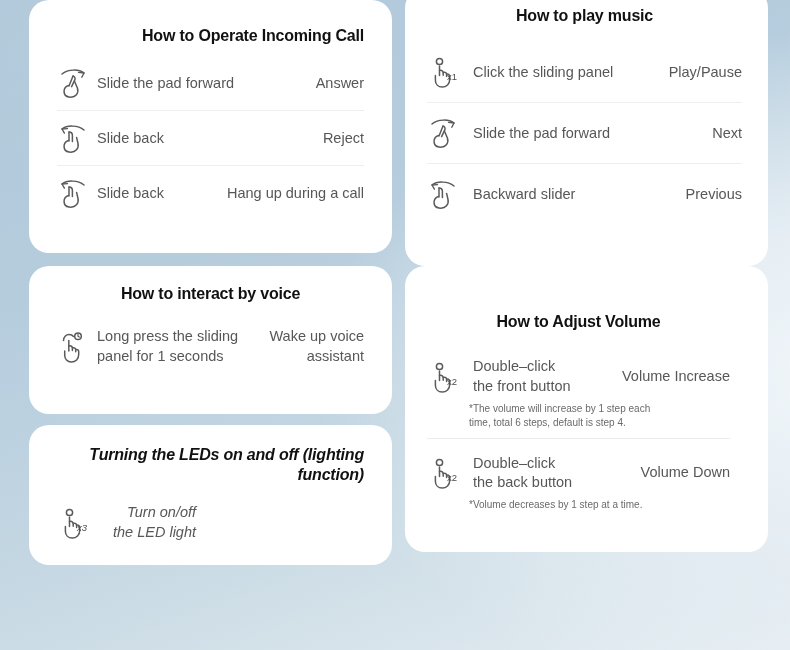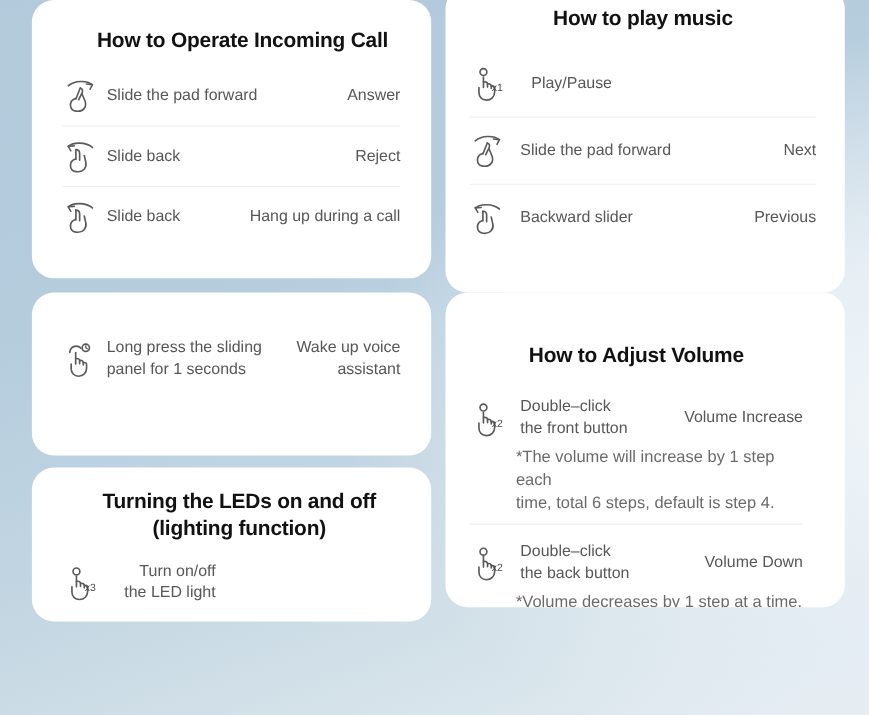--- a/index.html
+++ b/index.html
@@ -27,33 +27,33 @@
   .card{
     background:#fff;
     border-radius:20px;
     box-sizing:border-box;
     position:relative;
     overflow:hidden;
   }
   .c-call{grid-column:1;grid-row:1;padding:26px 28px 0 28px;}
   .c-music{grid-column:3;grid-row:1/3;padding:0 26px 0 22px;margin-top:-12px;}
   .c-voice{grid-column:1;grid-row:3;padding:18px 28px 0 28px;}
-  .c-led{grid-column:1;grid-row:5/7;padding:20px 28px 0 28px;height:140px;}
+  .c-led{grid-column:1;grid-row:5/7;padding:20px 28px 0 28px;height:140px;font-style:italic;}
   .c-volume{grid-column:3;grid-row:3/7;padding:22px 38px 0 22px;height:286px;}
 
   h2{
     margin:0;
-    font-size:19px;
+    font-size:16px;
     font-weight:bold;
     color:#111;
     letter-spacing:-0.2px;
     line-height:1.28;
   }
   .h-center{text-align:center;}
-  .h-left{text-align:center;padding-left:20px;}
+  .h-left{text-align:right;padding-left:20px;}
 
   .rows{margin-top:10px;}
   .row{
     display:flex;align-items:center;
     gap:6px;
     padding:9px 0 9px 0;
     min-height:34px;
   }
   .row + .row{border-top:1px solid #eeeeee;align-items:center;}
   .desc{
@@ -64,21 +64,21 @@
   }
   .act{
     flex:0 0 auto;
     font-size:14.5px;color:#575757;
     text-align:right;
     line-height:1.35;
     white-space:pre-line;
     margin-left:10px;
   }
   .note{
-    font-size:15px;color:#6a6a6a;
+    font-size:10px;color:#6a6a6a;
     line-height:1.4;
     margin:-4px 0 8px 42px;
     white-space:pre-line;
   }
   .sep{height:1px;background:#ececec;margin:4px 0 6px 0;}
 
   .ico{
     flex:0 0 auto;
     width:34px;height:36px;
     position:relative;
@@ -166,20 +166,21 @@
               <g fill="none" stroke="#5a5a5a" stroke-width="1.5" stroke-linecap="round" stroke-linejoin="round">
             <circle cx="12.5" cy="7.5" r="3.1"></circle>
             <path d="M12.5 12 L12.5 21.5"></path>
             <path d="M12.5 16.5 C15 16,16.2 17,16.2 18.6 L16.2 21.2"></path>
             <path d="M16.2 18.4 C18.5 17.9,19.6 18.9,19.6 20.4 L19.6 22.4"></path>
             <path d="M19.6 20.2 C21.7 19.8,22.7 20.8,22.7 22.2 L22.7 25.5 C22.7 30,19.5 33,15.2 33 C11 33,8.4 30,8.4 26.2 L8.4 21.5"></path>
           </g>
             </svg>
           <span class="cnt">x1</span>
         </span>
+        <span class="desc">Click the sliding panel</span>
         <span class="act">Play/Pause</span>
       </div>
 
       <div class="row" style="padding:12px 0;">
         <span class="ico ico-wide">
           <svg viewBox="0 0 34 36">
               <g fill="none" stroke="#5a5a5a" stroke-width="1.5" stroke-linecap="round" stroke-linejoin="round">
             <path d="M5 9 C11 4,22 4,27 8"></path>
                 <path d="M27 8 L21.5 7.4 M27 8 L24.8 12.2" stroke-width="1.4"></path>
             <path d="M16 11 L12 21"></path>
@@ -205,20 +206,21 @@
             </svg>
         </span>
         <span class="desc">Backward slider</span>
         <span class="act">Previous</span>
       </div>
 
     </div>
   </div>
 
   <div class="card c-voice">
+    <h2 class="h-center">How to interact by voice</h2>
     <div class="rows" style="margin-top:14px;">
       <div class="row row-nb">
         <span class="ico">
           <svg viewBox="0 0 34 36">
               <g fill="none" stroke="#5a5a5a" stroke-width="1.5" stroke-linecap="round" stroke-linejoin="round">
             <path d="M6.5 11.5 C6.5 8,9 5.6,12.2 5.6 C14 5.6,15.5 6.3,16.5 7.5"></path>
             <circle cx="21" cy="7.2" r="3.3"></circle>
                 <path d="M21 5.4 L21 7.2 L22.3 8.1" stroke-width="1.2"></path>
             <path d="M11.8 11.5 L11.8 22"></path>
             <path d="M11.8 17 C14.2 16.5,15.4 17.5,15.4 19 L15.4 21.6"></path>

